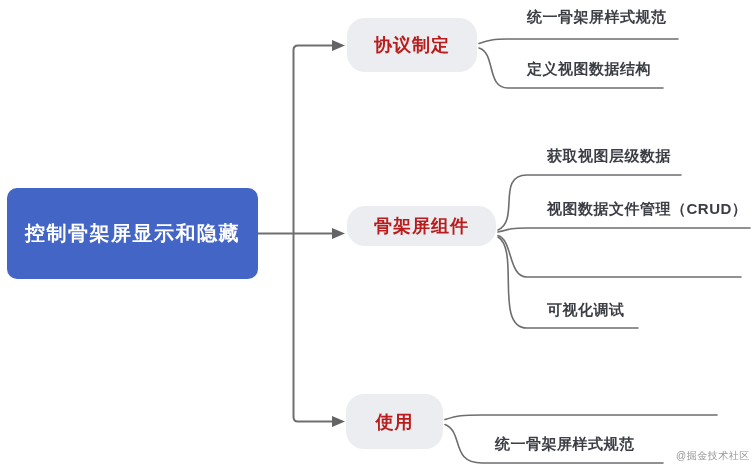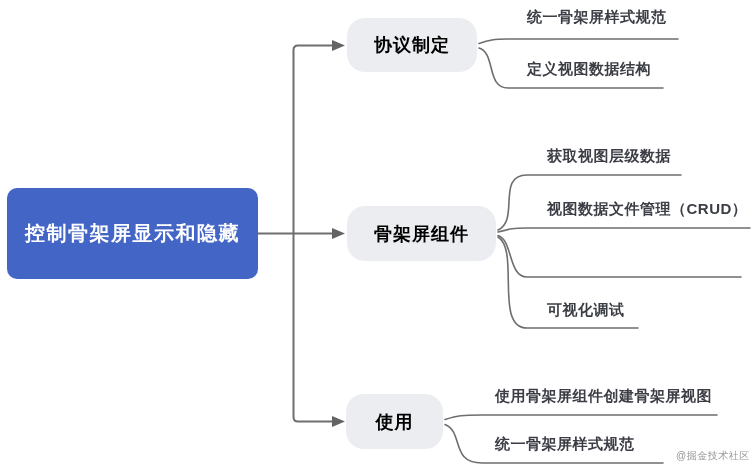--- a/index.html
+++ b/index.html
@@ -35,28 +35,28 @@
     width: 251px; height: 91px;
     background: #4365c6;
     color: #ffffff;
     border-radius: 10px;
     font-size: 20px;
     font-weight: 700;
     letter-spacing: 1.5px;
   }
   .branch-node {
     background: #ecedf1;
-    color: #000000;
+    color: #b91c1c;
     border-radius: 18px;
     font-size: 18px;
     font-weight: 700;
     letter-spacing: 1px;
   }
   .branch-1 { left: 347px; top: 18px;  width: 130px; height: 54px; }
-  .branch-2 { left: 347px; top: 206px; width: 149px; height: 55px; }
+  .branch-2 { left: 347px; top: 206px; width: 149px; height: 40px; }
   .branch-3 { left: 346px; top: 394px; width: 97px;  height: 55px; }
   .child-label {
     position: absolute;
     height: 22px;
     line-height: 22px;
     font-size: 15px;
     font-weight: 600;
     letter-spacing: 0.5px;
     color: #3c3e45;
     white-space: nowrap;
@@ -119,18 +119,17 @@
   <div class="node branch-node branch-2">骨架屏组件</div>
   <div class="node branch-node branch-3">使用</div>
 
   <div class="child-label b1c1">统一骨架屏样式规范</div>
   <div class="child-label b1c2">定义视图数据结构</div>
 
   <div class="child-label b2c1">获取视图层级数据</div>
   <div class="child-label b2c2">视图数据文件管理（CRUD）</div>
   <div class="child-label b2c4">可视化调试</div>
 
-  <div class="child-label b3c1">使用骨架屏组件创建骨架屏视图</div>
   <div class="child-label b3c2">统一骨架屏样式规范</div>
 
   <div class="watermark">@掘金技术社区</div>
 
 </div>
 
 </body></html>

